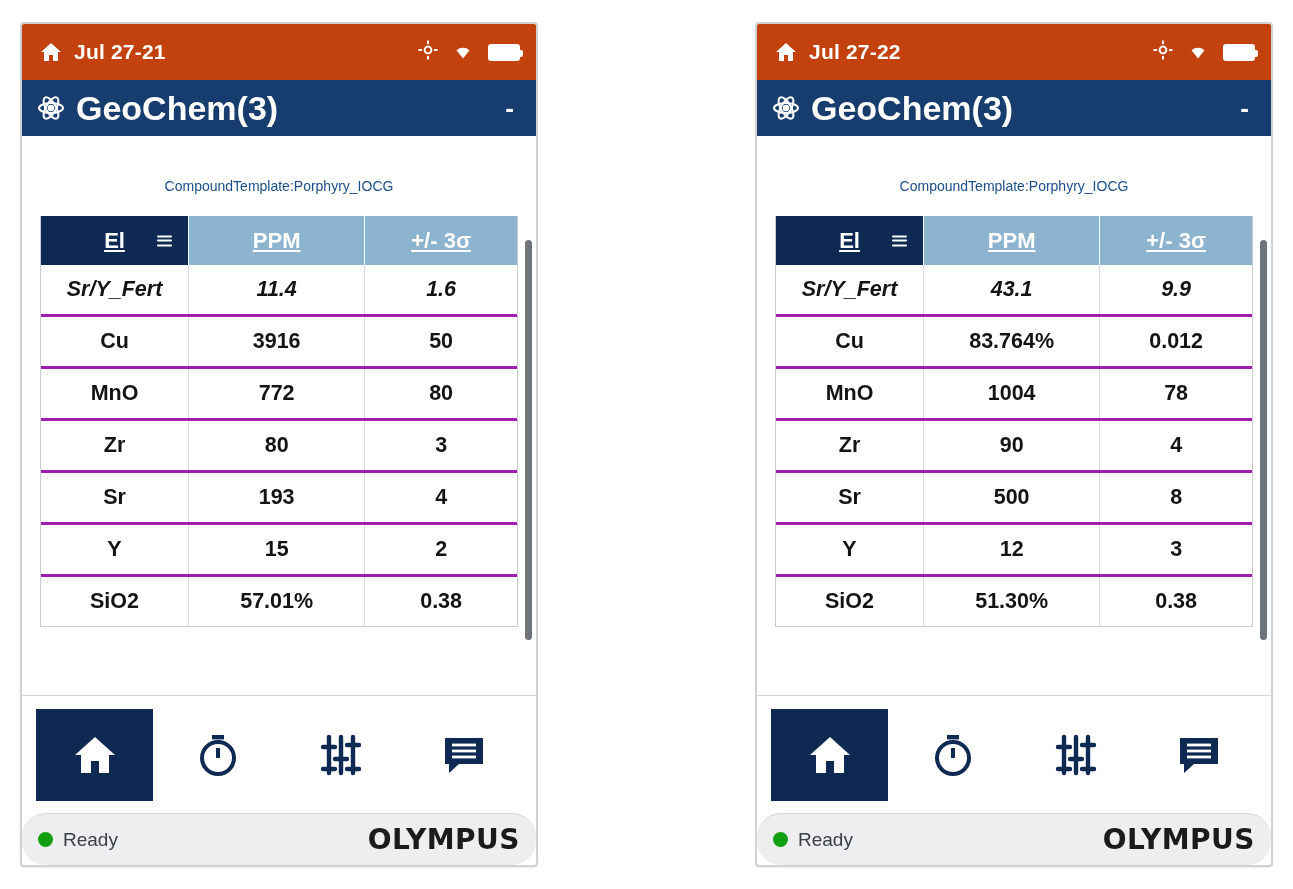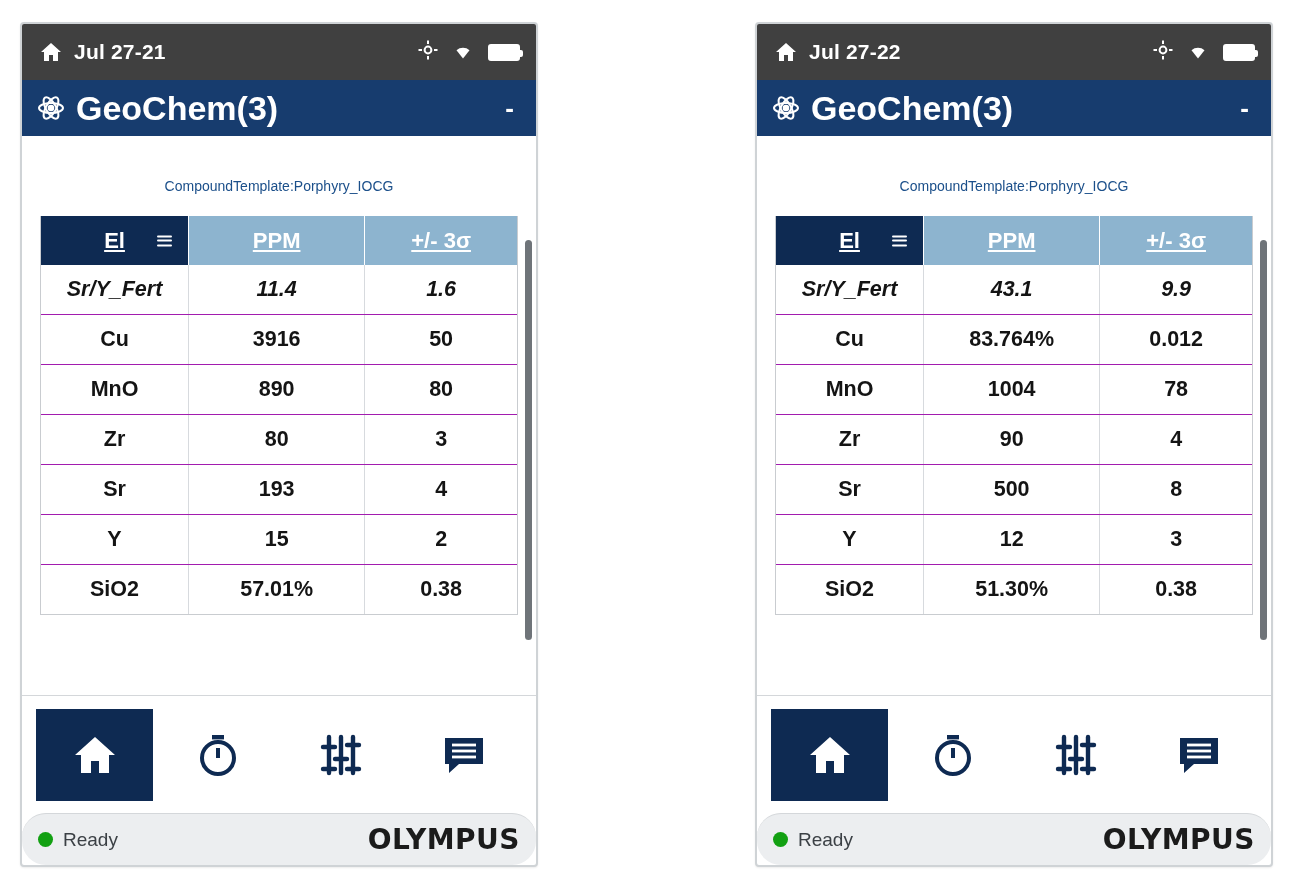--- a/index.html
+++ b/index.html
@@ -29,21 +29,21 @@
     box-sizing: border-box;
     display: flex;
     flex-direction: column;
     overflow: hidden;
     box-shadow: 0 1px 2px rgba(0,0,0,0.08);
   }
 
   
   .statusbar {
     height: 56px;
-    background: #404040;
+    background: #c2410c;
     color: #ffffff;
     display: flex;
     align-items: center;
     padding: 8px 16px;
     box-sizing: border-box;
     flex: none;
   }
   .statusbar .home-glyph {
     width: 26px; height: 26px;
     margin-right: 10px;
@@ -167,21 +167,21 @@
     height: 2px;
     background: #ffffff;
     border-radius: 1px;
   }
   table.results td {
     height: 47px;
     font-size: 21.5px;
     font-weight: bold;
     color: #141414;
     text-align: center;
-    border-bottom: 1px solid #a21caf;
+    border-bottom: 3px solid #a21caf;
     border-right: 1px solid #d7dade;
     background: #ffffff;
   }
   table.results td:last-child { border-right: none; }
   table.results tr.ratio-row td {
     font-style: italic;
   }
   table.results tr:last-child td { border-bottom: none; }
   .scroll-thumb {
     position: absolute;
@@ -322,21 +322,21 @@
               <td>11.4</td>
               <td>1.6</td>
             </tr>
             <tr>
               <td>Cu</td>
               <td>3916</td>
               <td>50</td>
             </tr>
             <tr>
               <td>MnO</td>
-              <td>890</td>
+              <td>772</td>
               <td>80</td>
             </tr>
             <tr>
               <td>Zr</td>
               <td>80</td>
               <td>3</td>
             </tr>
             <tr>
               <td>Sr</td>
               <td>193</td>

